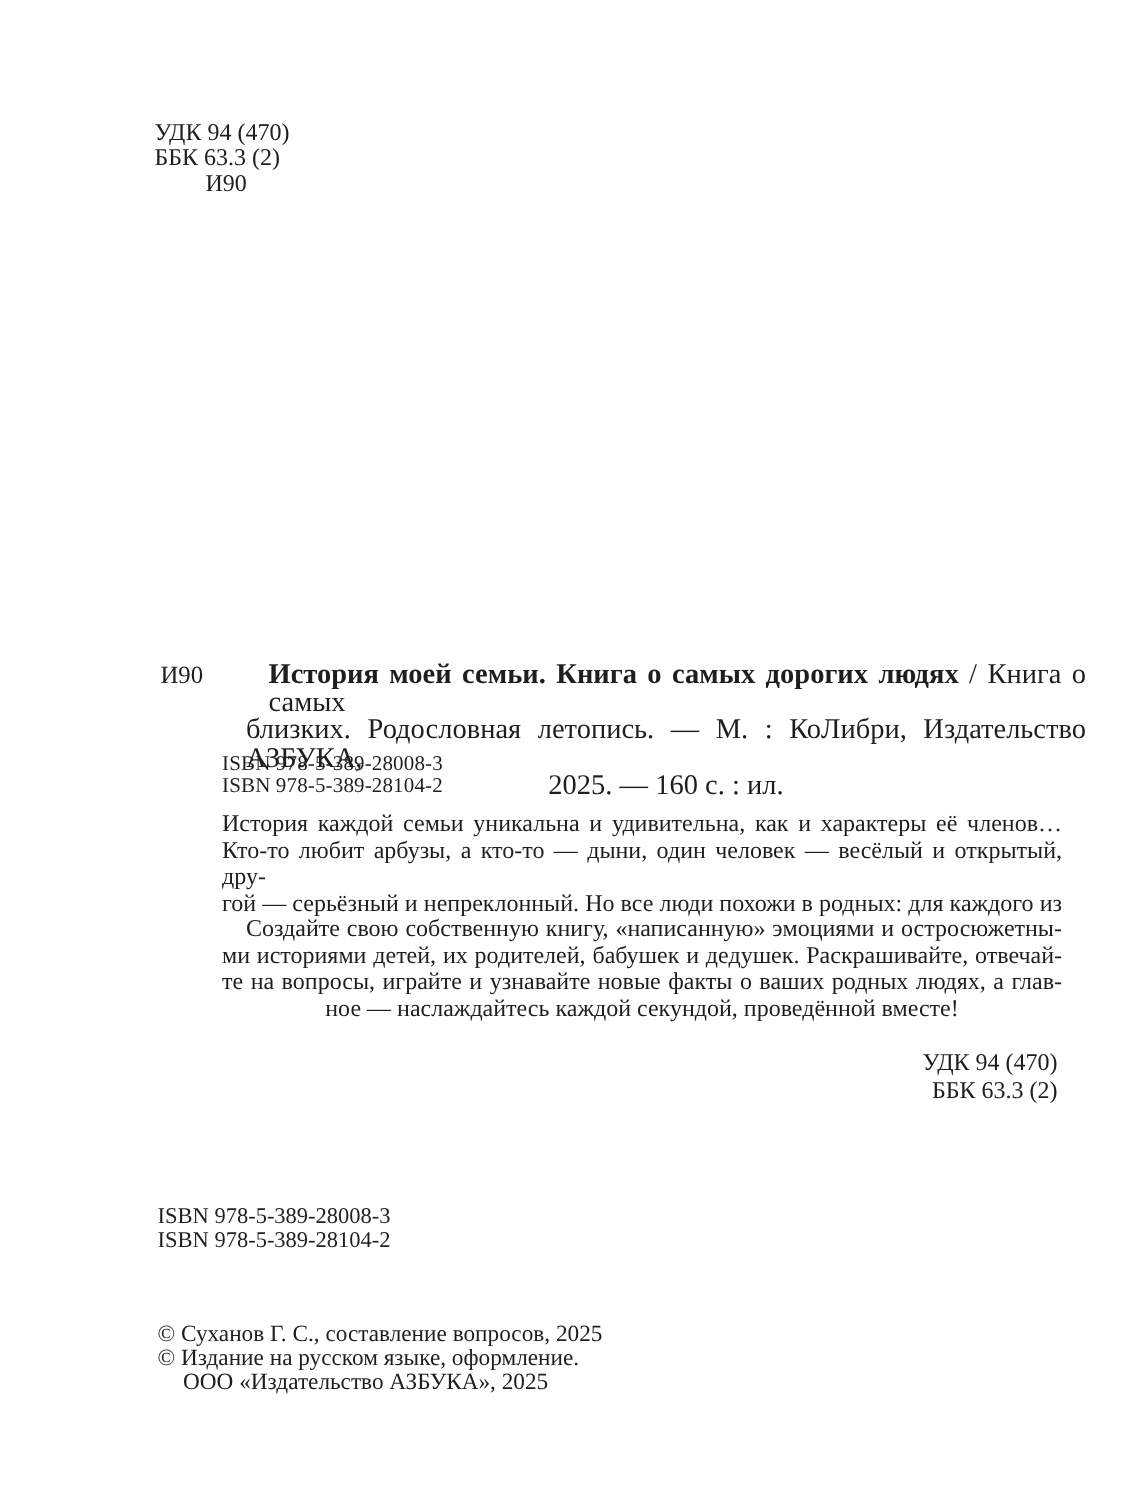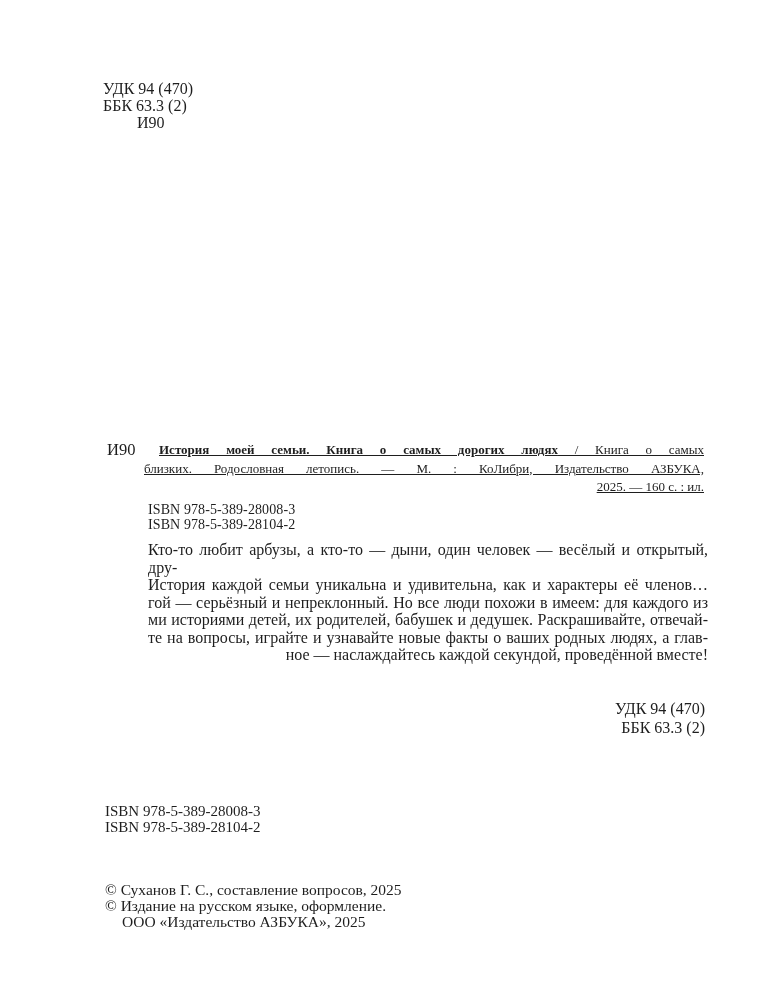--- a/index.html
+++ b/index.html
@@ -25,25 +25,25 @@
     white-space: nowrap;
   }
   #top-codes .sign-indent { padding-left: 34px; }
 
   
   #catalog-sign {
     left: 107px; top: 441px;
     font-size: 16.5px; line-height: 18.5px;
   }
   #catalog-entry {
-    left: 144px; top: 441px; width: 560px;
-    font-size: 13px; line-height: 18.5px; text-decoration: underline;
+    left: 164px; top: 441px; width: 560px;
+    font-size: 19px; line-height: 18.5px;
   }
   .jl { text-align: justify; text-align-last: justify; }
-  .ll { text-align: right; }
+  .ll { text-align: center; }
   .indent15 { padding-left: 15px; }
   .indent16 { padding-left: 16px; }
   .b { font-weight: bold; }
 
   
   #isbn-top {
     left: 148px; top: 503px;
     font-size: 14px; line-height: 14.5px;
     letter-spacing: 0.1px;
     white-space: nowrap;
@@ -103,25 +103,26 @@
     <div class="ll">2025. — 160 с. : ил.</div>
   </div>
 
   <div id="isbn-top" class="abs">
     <div>ISBN 978-5-389-28008-3</div>
     <div>ISBN 978-5-389-28104-2</div>
   </div>
 
   <div id="annotation" class="abs">
     <div>
+      <div class="jl">История каждой семьи уникальна и удивительна, как и характеры её членов…</div>
       <div class="jl">Кто-то любит арбузы, а кто-то — дыни, один человек — весёлый и открытый, дру-</div>
-      <div class="jl">История каждой семьи уникальна и удивительна, как и характеры её членов…</div>
-      <div class="jl">гой — серьёзный и непреклонный. Но все люди похожи в имеем: для каждого из</div>
+      <div class="jl">гой — серьёзный и непреклонный. Но все люди похожи в родных: для каждого из</div>
     </div>
     <div>
+      <div class="jl indent16">Создайте свою собственную книгу, «написанную» эмоциями и остросюжетны-</div>
       <div class="jl">ми историями детей, их родителей, бабушек и дедушек. Раскрашивайте, отвечай-</div>
       <div class="jl">те на вопросы, играйте и узнавайте новые факты о ваших родных людях, а глав-</div>
       <div class="ll">ное — наслаждайтесь каждой секундой, проведённой вместе!</div>
     </div>
   </div>
 
   <div id="codes-right" class="abs">
     <div>УДК 94 (470)</div>
     <div>ББК 63.3 (2)</div>
   </div>

